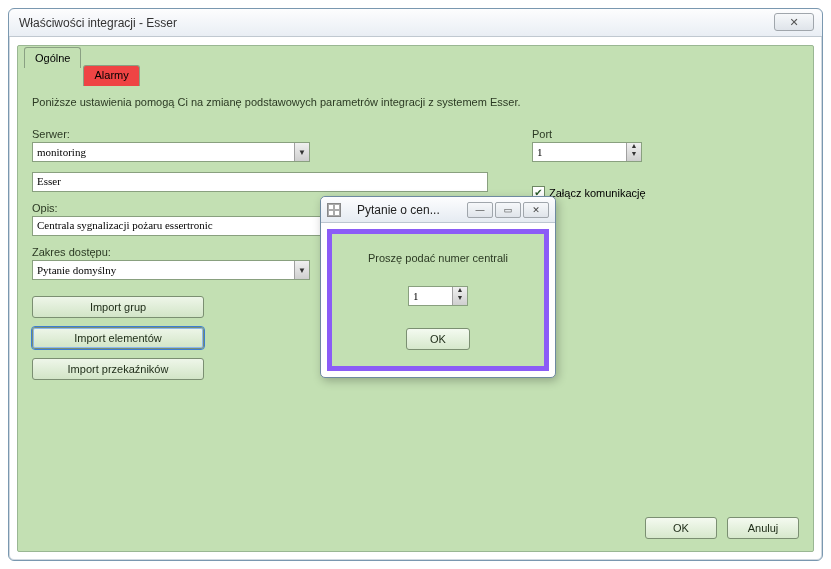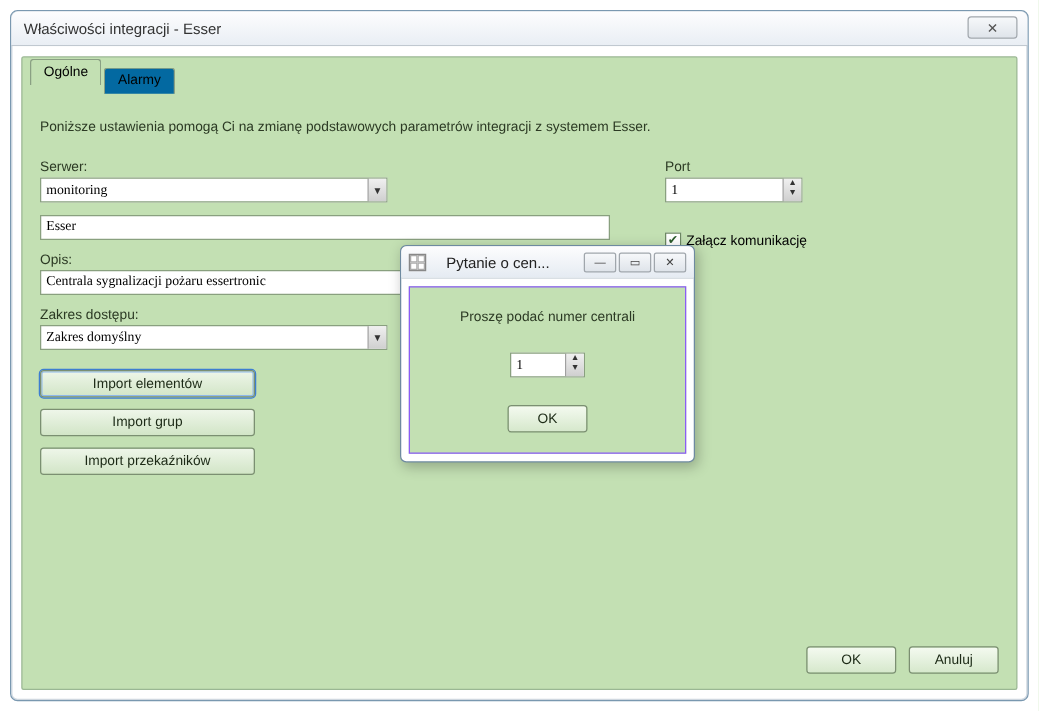--- a/index.html
+++ b/index.html
@@ -59,27 +59,27 @@
   
   .tabs {
     position: absolute;
     top: -1px; left: 6px;
     display: flex;
     gap: 0;
   }
   .tab {
     padding: 3px 10px 4px 10px;
     border: 1px solid #8aa083;
-    background: #0369a1;
+    background: #ef4444;
     border-bottom: none;
     margin-right: 2px;
     border-radius: 3px 3px 0 0;
     cursor: pointer;
     position: relative;
-    top: 9px;
+    top: 20px;
   }
   .tab.active {
     background: #c3e0b3;
     top: 2px;
     padding-top: 4px;
     z-index: 2;
   }
   .tab-body {
     position: absolute;
     left: 0; right: 0; top: 20px; bottom: 0;
@@ -224,21 +224,21 @@
     border: 1px solid #a0a6ac;
     border-radius: 2px;
     background: linear-gradient(#f6f8fa,#dfe4ea);
     display: flex; align-items: center; justify-content: center;
     font-size: 9px; color: #444;
     cursor: pointer;
   }
   .modal-body {
     background: #c3e0b3;
     margin: 6px;
-    border: 1px solid #8b5cf6;
+    border: 5px solid #8b5cf6;
     padding: 14px 10px 16px 10px;
     display: flex;
     flex-direction: column;
     align-items: center;
     gap: 22px;
   }
   .modal-body .prompt {
     color: #2c3a24;
     margin-top: 4px;
   }
@@ -291,30 +291,30 @@
 
           <div class="fieldgap"></div>
           <div class="field-label">Opis:</div>
           <div class="textinput">
             <span>Centrala sygnalizacji pożaru essertronic</span>
           </div>
 
           <div class="fieldgap"></div>
           <div class="field-label">Zakres dostępu:</div>
           <div class="select">
-            <span>Zakres domyślny</span>
+            <span>Pytanie domyślny</span>
             <span class="chevron">▼</span>
           </div>
 
           <div style="height:16px"></div>
+          <div class="btn">
+            <span>Import grup</span>
+          </div>
           <div class="btn focus">
             <span>Import elementów</span>
-          </div>
-          <div class="btn">
-            <span>Import grup</span>
           </div>
           <div class="btn">
             <span>Import przekaźników</span>
           </div>
         </div>
 
         <div class="rightcol">
           <div class="field-label">Port</div>
           <div class="spinner">
             <span>1</span>

